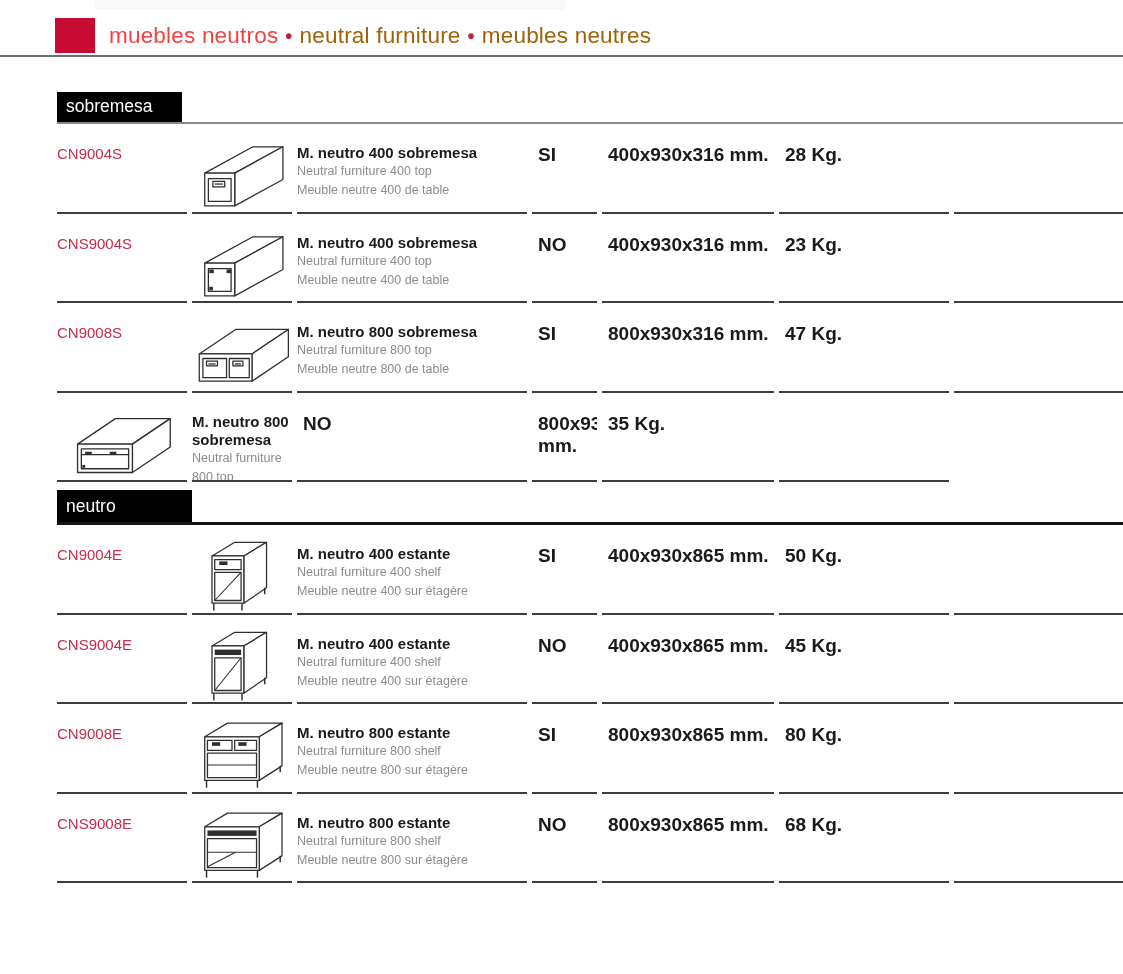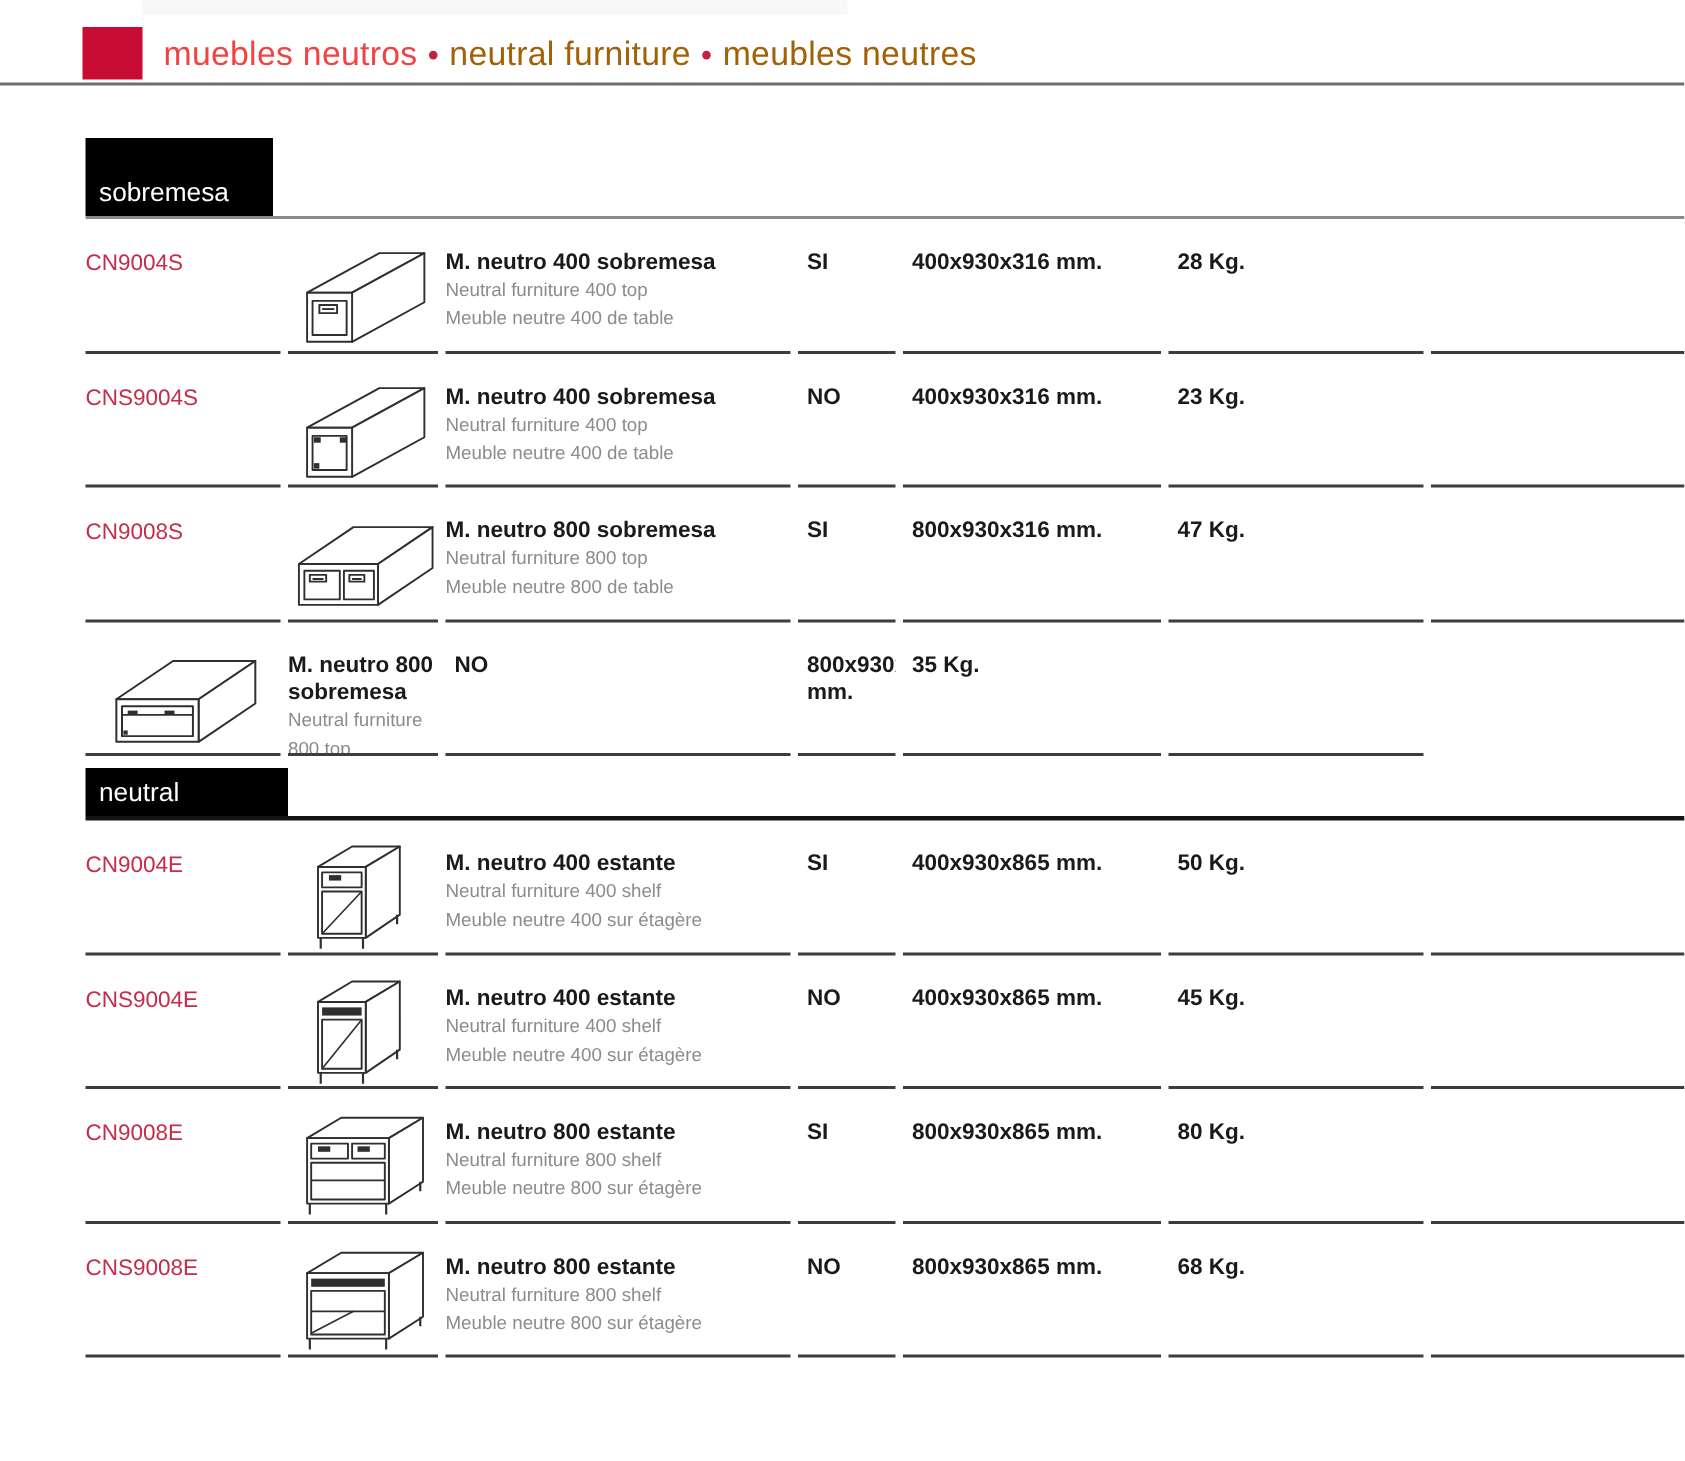--- a/index.html
+++ b/index.html
@@ -13,21 +13,21 @@
   .page-title{position:absolute;left:109px;top:23px;font-size:22.5px;letter-spacing:.2px;white-space:nowrap;}
   .page-title .t-es{color:#ef4444;}
   .page-title .dot{color:#c5203f;font-weight:bold;margin:0 7px;font-size:20px;}
   .page-title .t-xl{color:#a16207;}
   .header-rule{position:absolute;left:0;top:55px;width:1123px;height:2px;background:#6e6e6e;}
 
   
   #catalog{position:absolute;left:57px;top:92px;width:1066px;}
   section{display:block;}
   .section-tab{
-    background:#000;color:#fff;height:52px;display:flex;align-items:flex-end;
+    background:#000;color:#fff;height:30px;display:flex;align-items:flex-end;
     padding:0 0 5px 9px;box-sizing:border-box;font-size:17.5px;
   }
   .tab-sobremesa{width:125px;}
   .tab-estante{width:135px;height:32px;margin-top:8px;}
   .rule-gray{height:2px;background:#8a8a8a;width:1066px;}
   .rule-black{height:3px;background:#141414;width:1066px;}
 
   .grid{
     display:grid;
     grid-template-columns:130px 100px 230px 65px 172px 170px 1fr;
@@ -37,21 +37,21 @@
   .hdr-cell{
     border-bottom:3px solid #101010;display:flex;align-items:flex-end;
     font-size:14px;font-weight:bold;padding:0 0 5px 1px;box-sizing:border-box;
   }
   .prod-row{height:89.5px;}
   .cell{border-bottom:2px solid #3d3d3d;box-sizing:border-box;padding-top:20px;overflow:hidden;}
   .ref{color:#c42d4b;font-size:15px;padding-top:1px;display:inline-block;}
   .figwrap{display:flex;justify-content:center;align-items:flex-start;padding-top:2px;}
   .desc-title{font-size:15px;font-weight:bold;line-height:18px;display:block;}
   .desc-sub{font-size:12.5px;color:#8c8c8c;line-height:19px;display:block;}
-  .bold-val{font-size:15px;font-weight:bold;}
+  .bold-val{font-size:19px;font-weight:bold;}
   .pad6{padding-left:6px;}
   svg.fig{display:block;}
 </style>
 </head>
 <body>
 
 <div class="topbar"></div>
 
 <header>
   <div class="red-square"></div>
@@ -156,21 +156,21 @@
           <span class="desc-sub">Meuble neutre 800 de table</span>
         </div>
         <div class="cell pad6"><span class="bold-val">NO</span></div>
         <div class="cell pad6"><span class="bold-val">800x930x316 mm.</span></div>
         <div class="cell pad6"><span class="bold-val">35 Kg.</span></div>
         <div class="cell"></div>
       </div>
     </section>
     <section>
       <div class="section-tab tab-estante">
-        <span>neutral</span>
+        <span>neutro</span>
       </div>
       <div class="rule-black"></div>
       <div class="grid prod-row">
         <div class="cell"><span class="ref">CN9004E</span></div>
         <div class="cell figwrap">
           <svg viewBox="0 0 110 92" width="104" height="87" class="fig">
             <polygon fill="#fff" stroke="#2f2f2f" stroke-width="1.4" stroke-linejoin="round" points="22,30 57,30 82,15 47,15"></polygon>
             <polygon fill="#fff" stroke="#2f2f2f" stroke-width="1.4" stroke-linejoin="round" points="57,30 82,15 82,65 57,82"></polygon>
             <rect fill="#fff" stroke="#2f2f2f" stroke-width="1.4" stroke-linejoin="round" x="22" y="30" width="35" height="52"></rect>
             <rect fill="#fff" stroke="#2f2f2f" stroke-width="1.4" stroke-linejoin="round" x="25" y="34" width="29" height="11"></rect>

